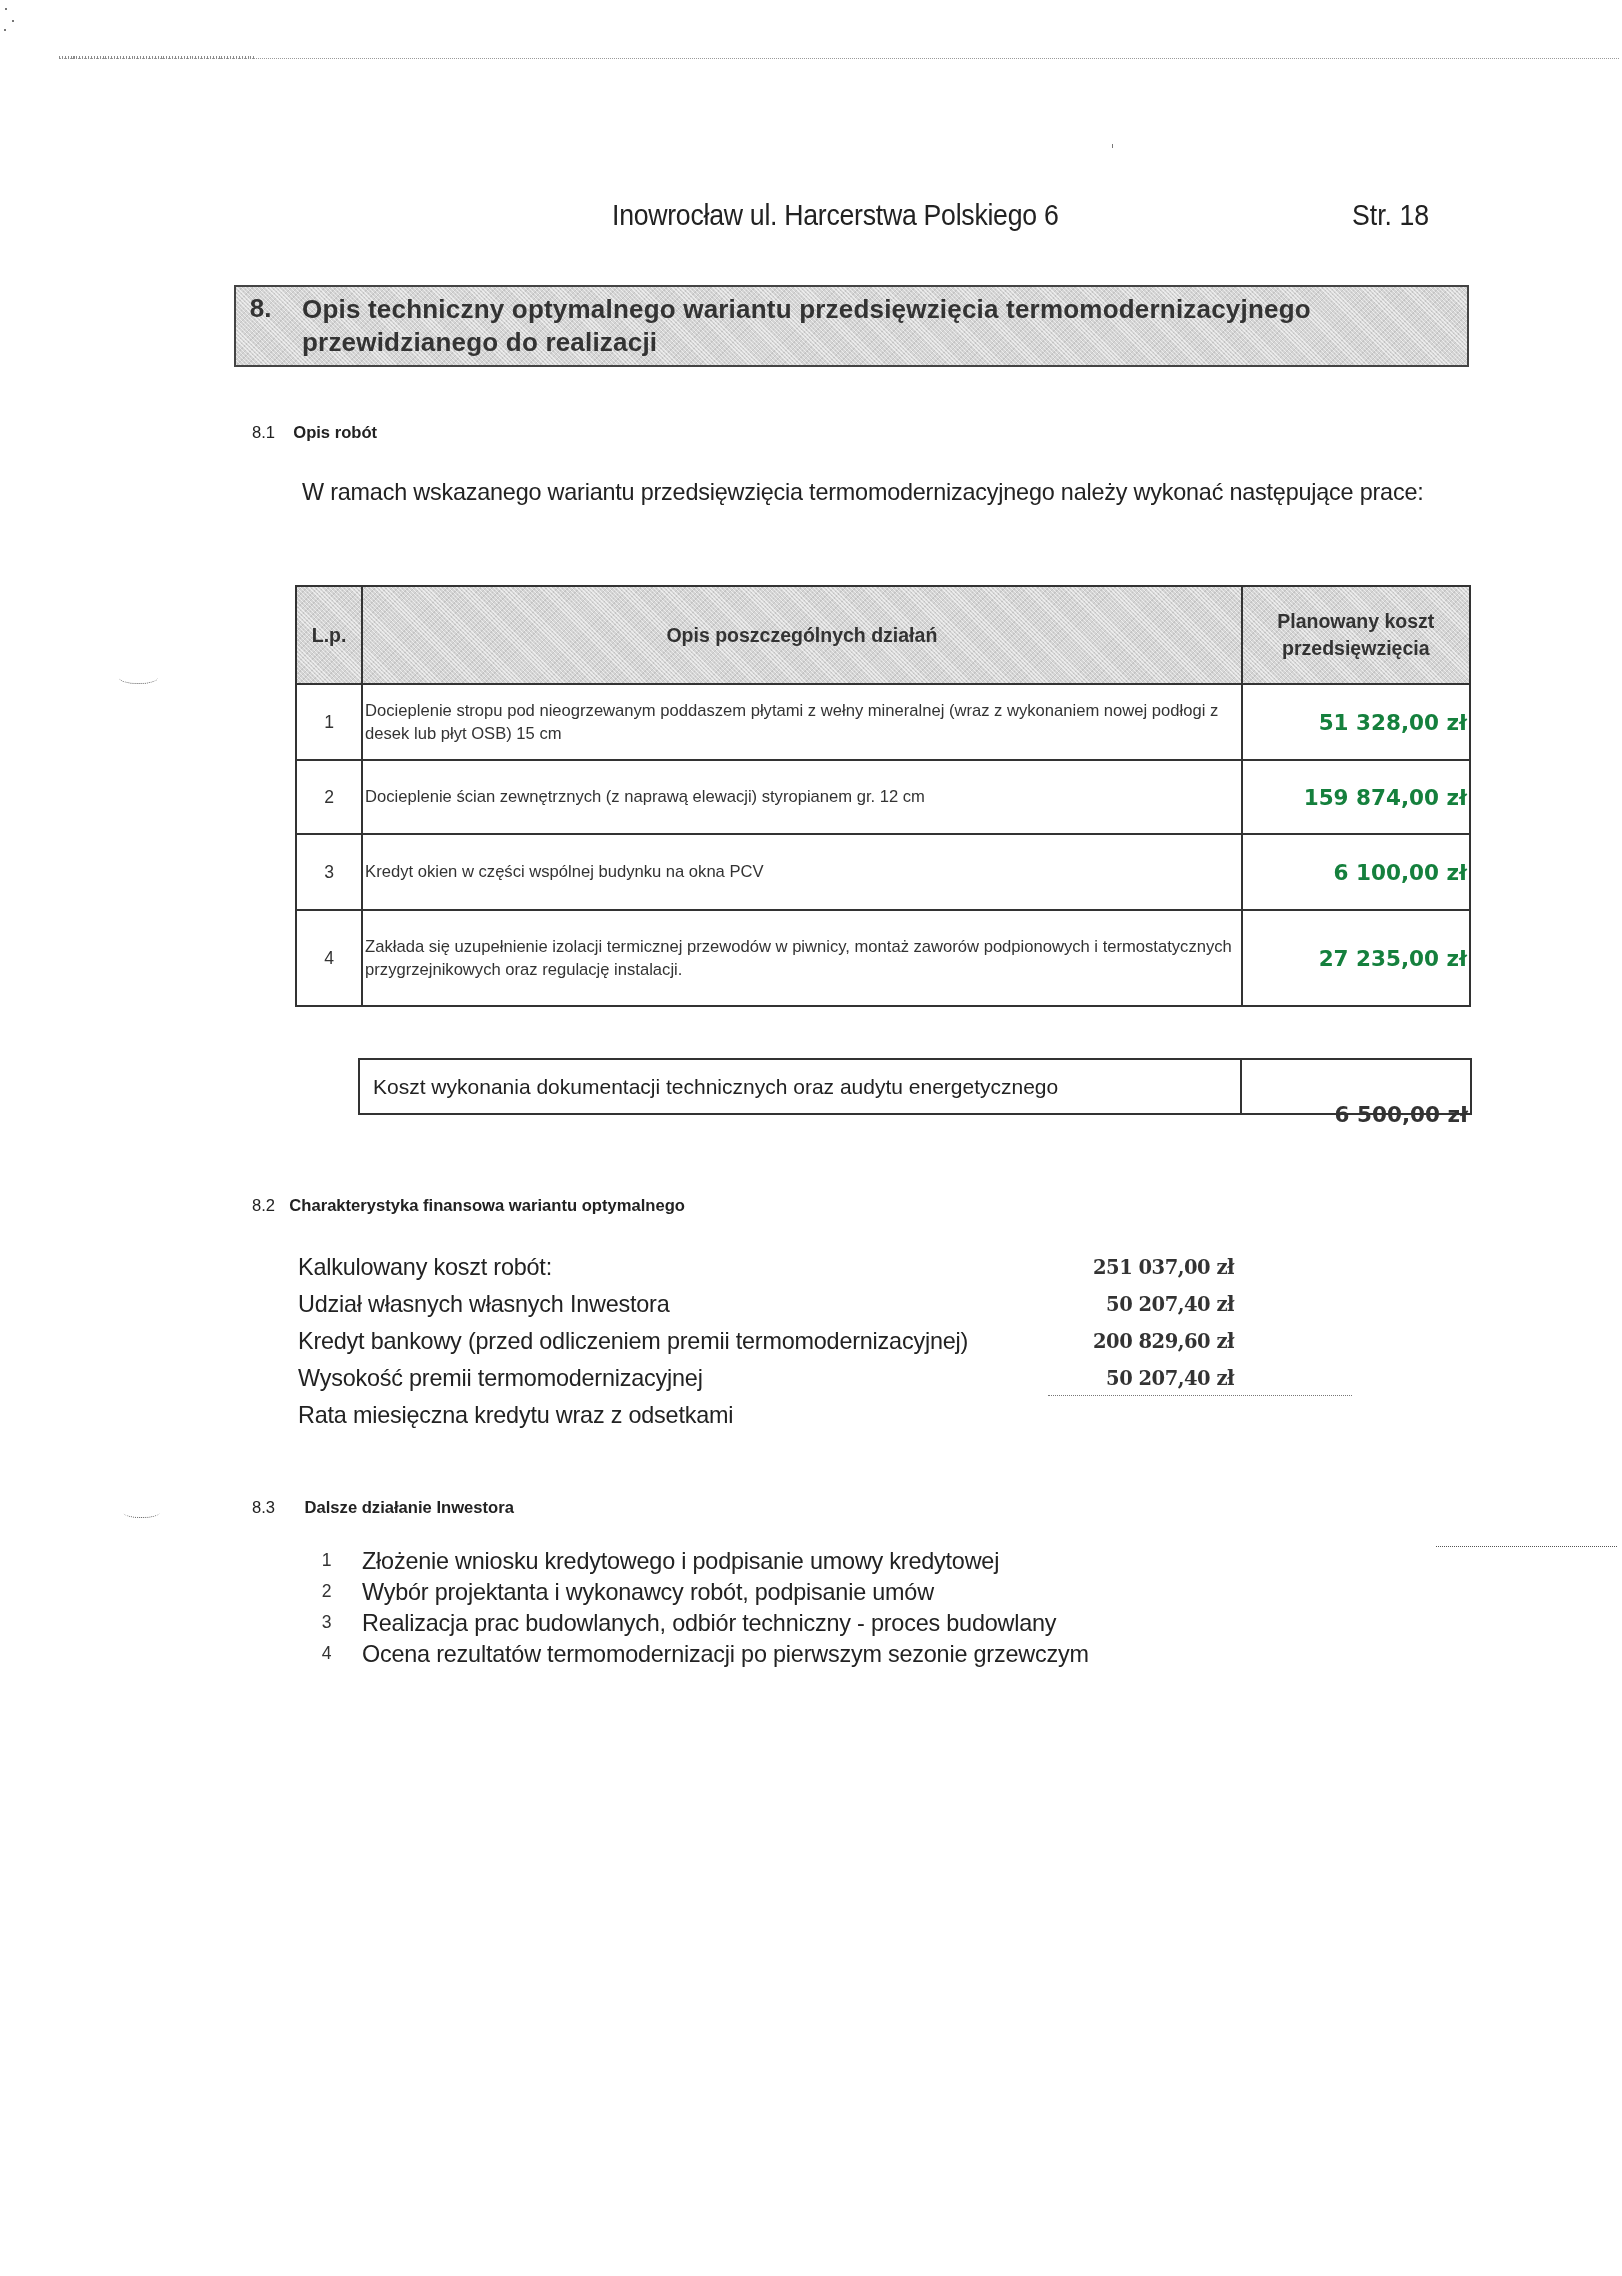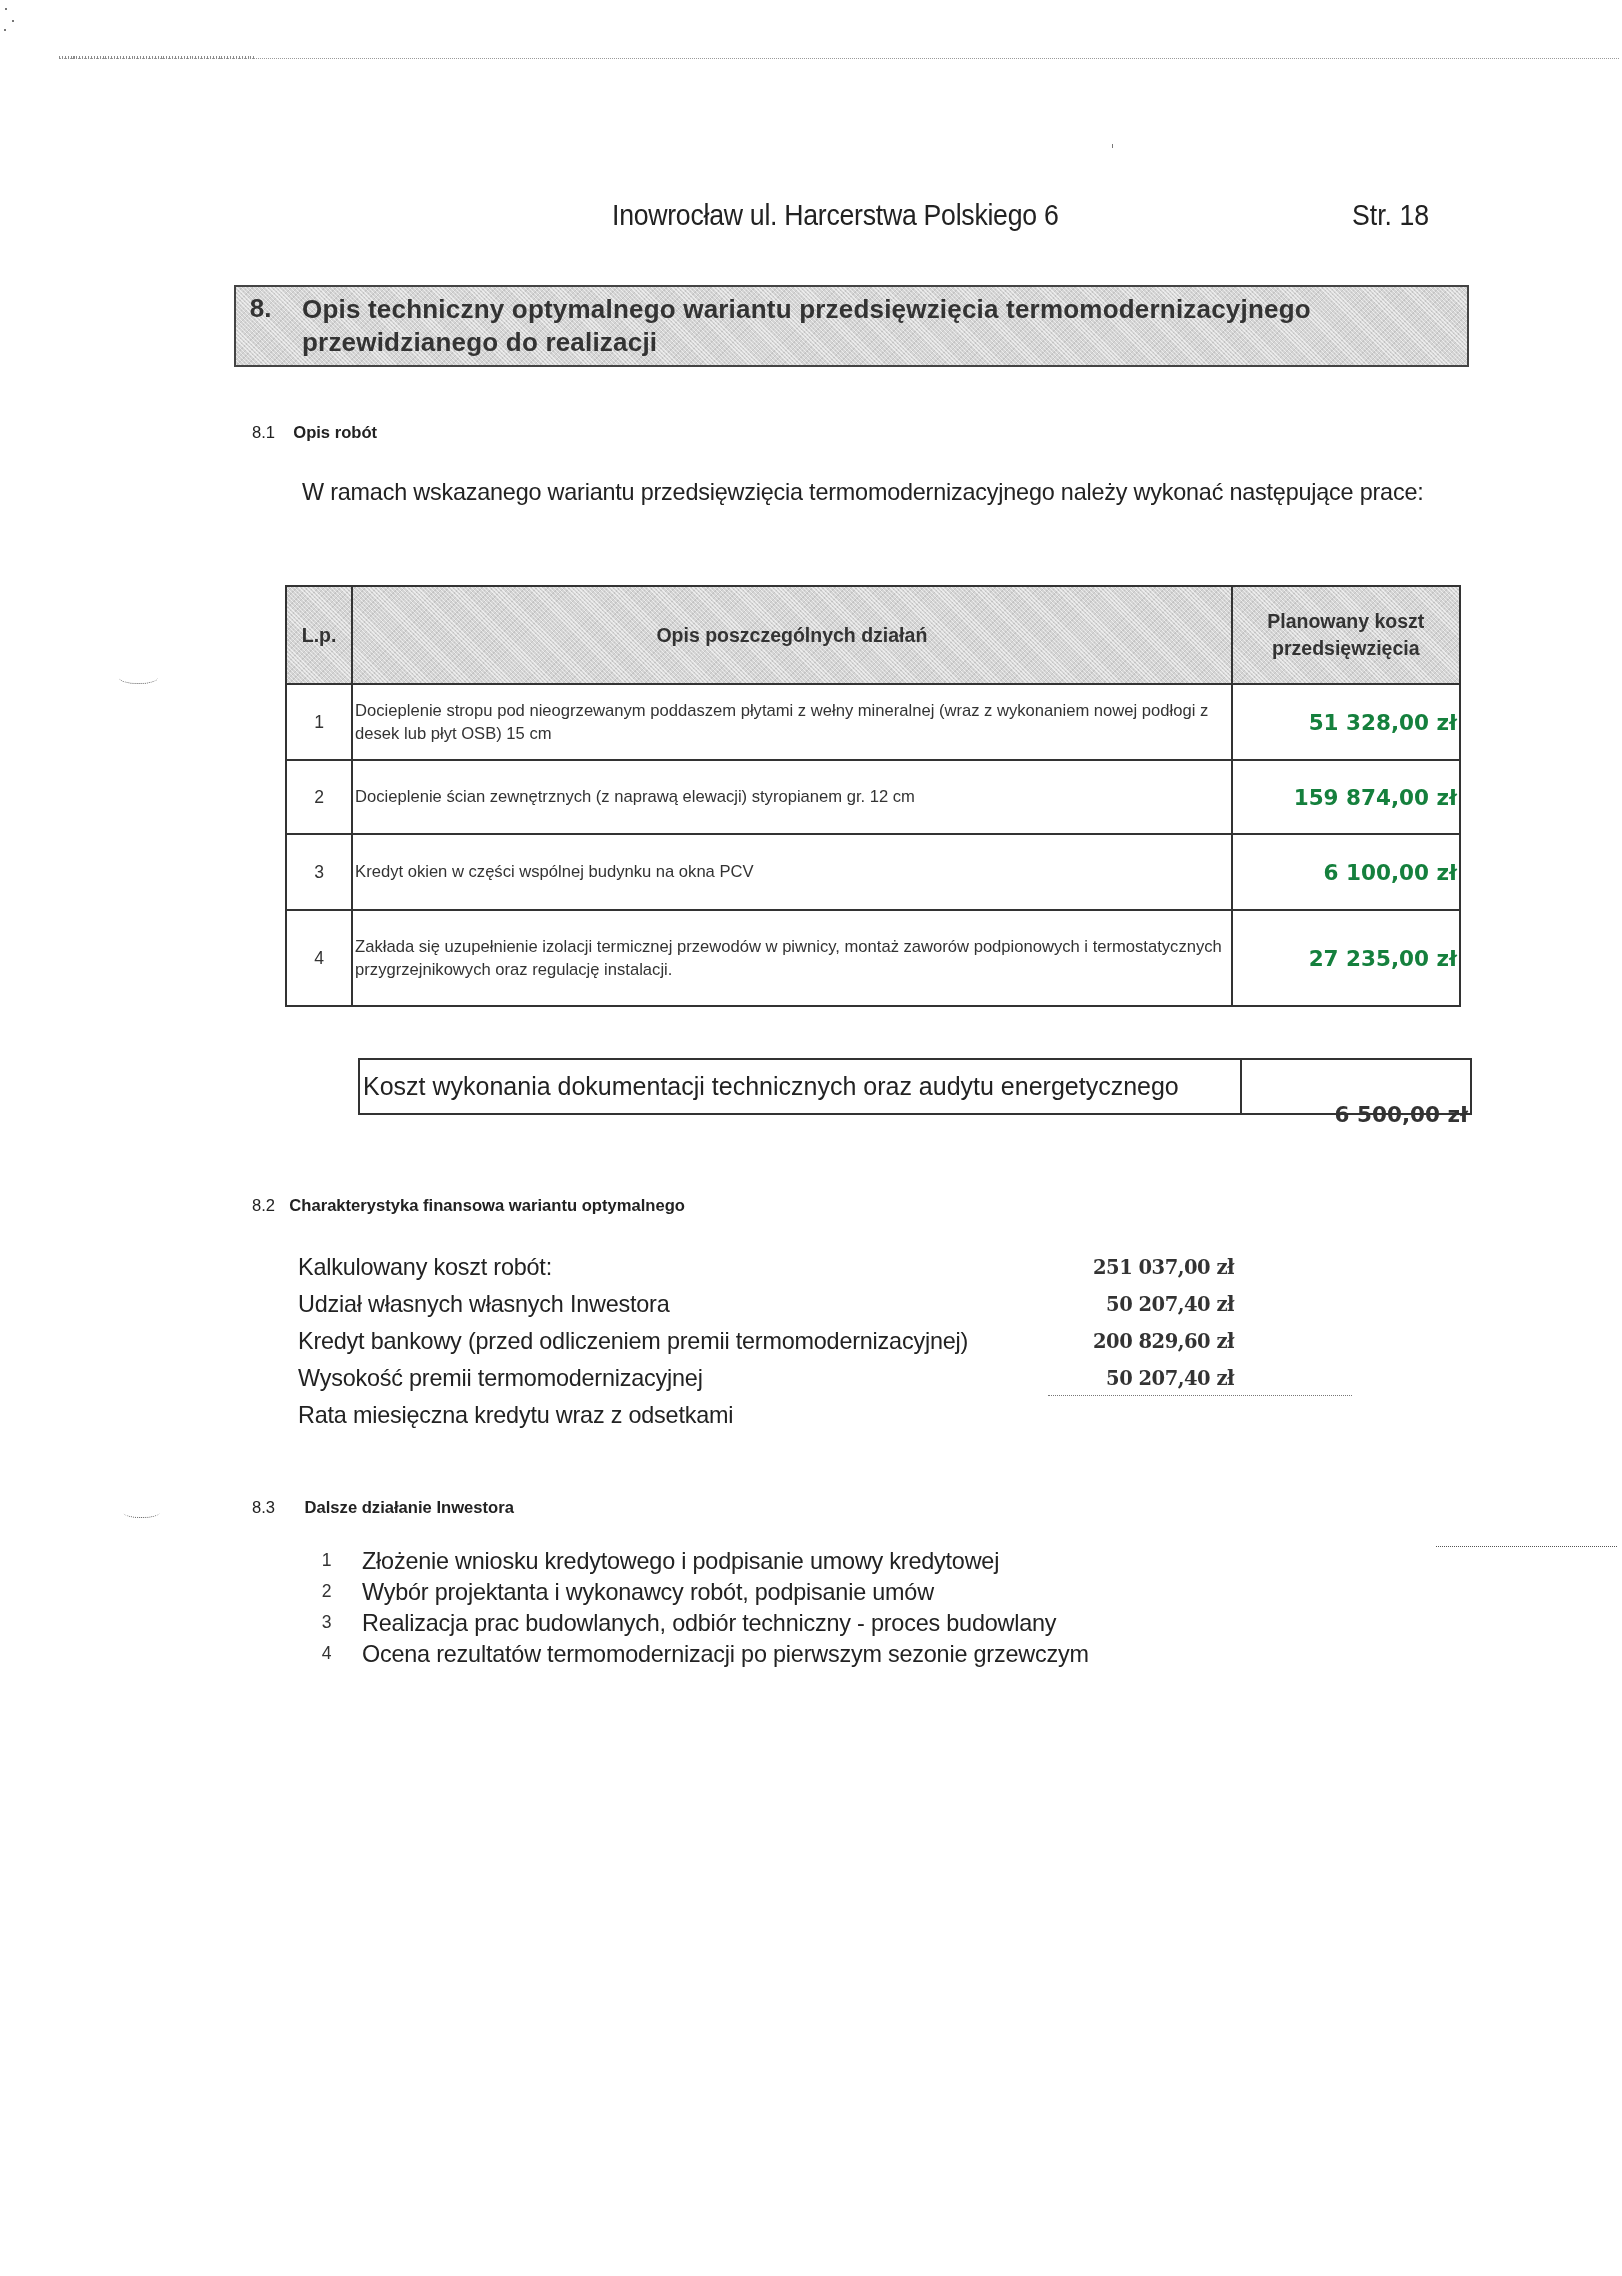--- a/index.html
+++ b/index.html
@@ -50,21 +50,21 @@
 
   .subsec-num { font-size: 16.6px; color: #222; }
   .subsec-title { font-size: 16.6px; font-weight: bold; color: #222; }
 
   .intro-text {
     left: 302px; top: 476px; width: 1151px; font-size: 23.4px; line-height: 33px; color: #222;
     letter-spacing: -0.2px;
   }
 
   table.works {
-    position: absolute; left: 285px; top: 585px; width: 1176px; border-collapse: collapse;
+    position: absolute; left: 295px; top: 585px; width: 1176px; border-collapse: collapse;
     table-layout: fixed;
   }
   table.works td, table.works th {
     border: 2px solid #333; padding: 0; vertical-align: middle;
   }
   table.works thead th {
     height: 96px; font-weight: bold; font-size: 19.5px; color: #333;
     border-bottom: 2.9px double #333;
   }
   table.works .col-lp { width: 66px; text-align: center; }
@@ -78,21 +78,21 @@
     font-size: 21.5px; font-weight: bold; color: #15803d; text-align: right; padding-right: 2px;
     font-family: "DejaVu Sans", sans-serif;
   }
   table.works thead .cost-head { text-align: center; line-height: 27px; }
 
   .doc-cost-box {
     left: 358px; top: 1058px; width: 1114px; height: 57px; box-sizing: border-box;
     border: 2px solid #333; display: flex;
   }
   .doc-cost-box .label {
-    flex: 1; font-size: 25px; line-height: 53px; padding-left: 3px; color: #222;
+    flex: 1; font-size: 21px; line-height: 53px; padding-left: 13px; color: #222;
     border-right: 2px solid #333;
   }
   .doc-cost-box .value {
     width: 228px; box-sizing: border-box; text-align: right; padding-right: 2px;
     font-size: 21.5px; font-weight: bold; line-height: 53px; color: #333;
     font-family: "DejaVu Sans", sans-serif;
     margin-top: 28px;
   }
 
   .fin-row { position: absolute; left: 298px; width: 936px; height: 37px; }

